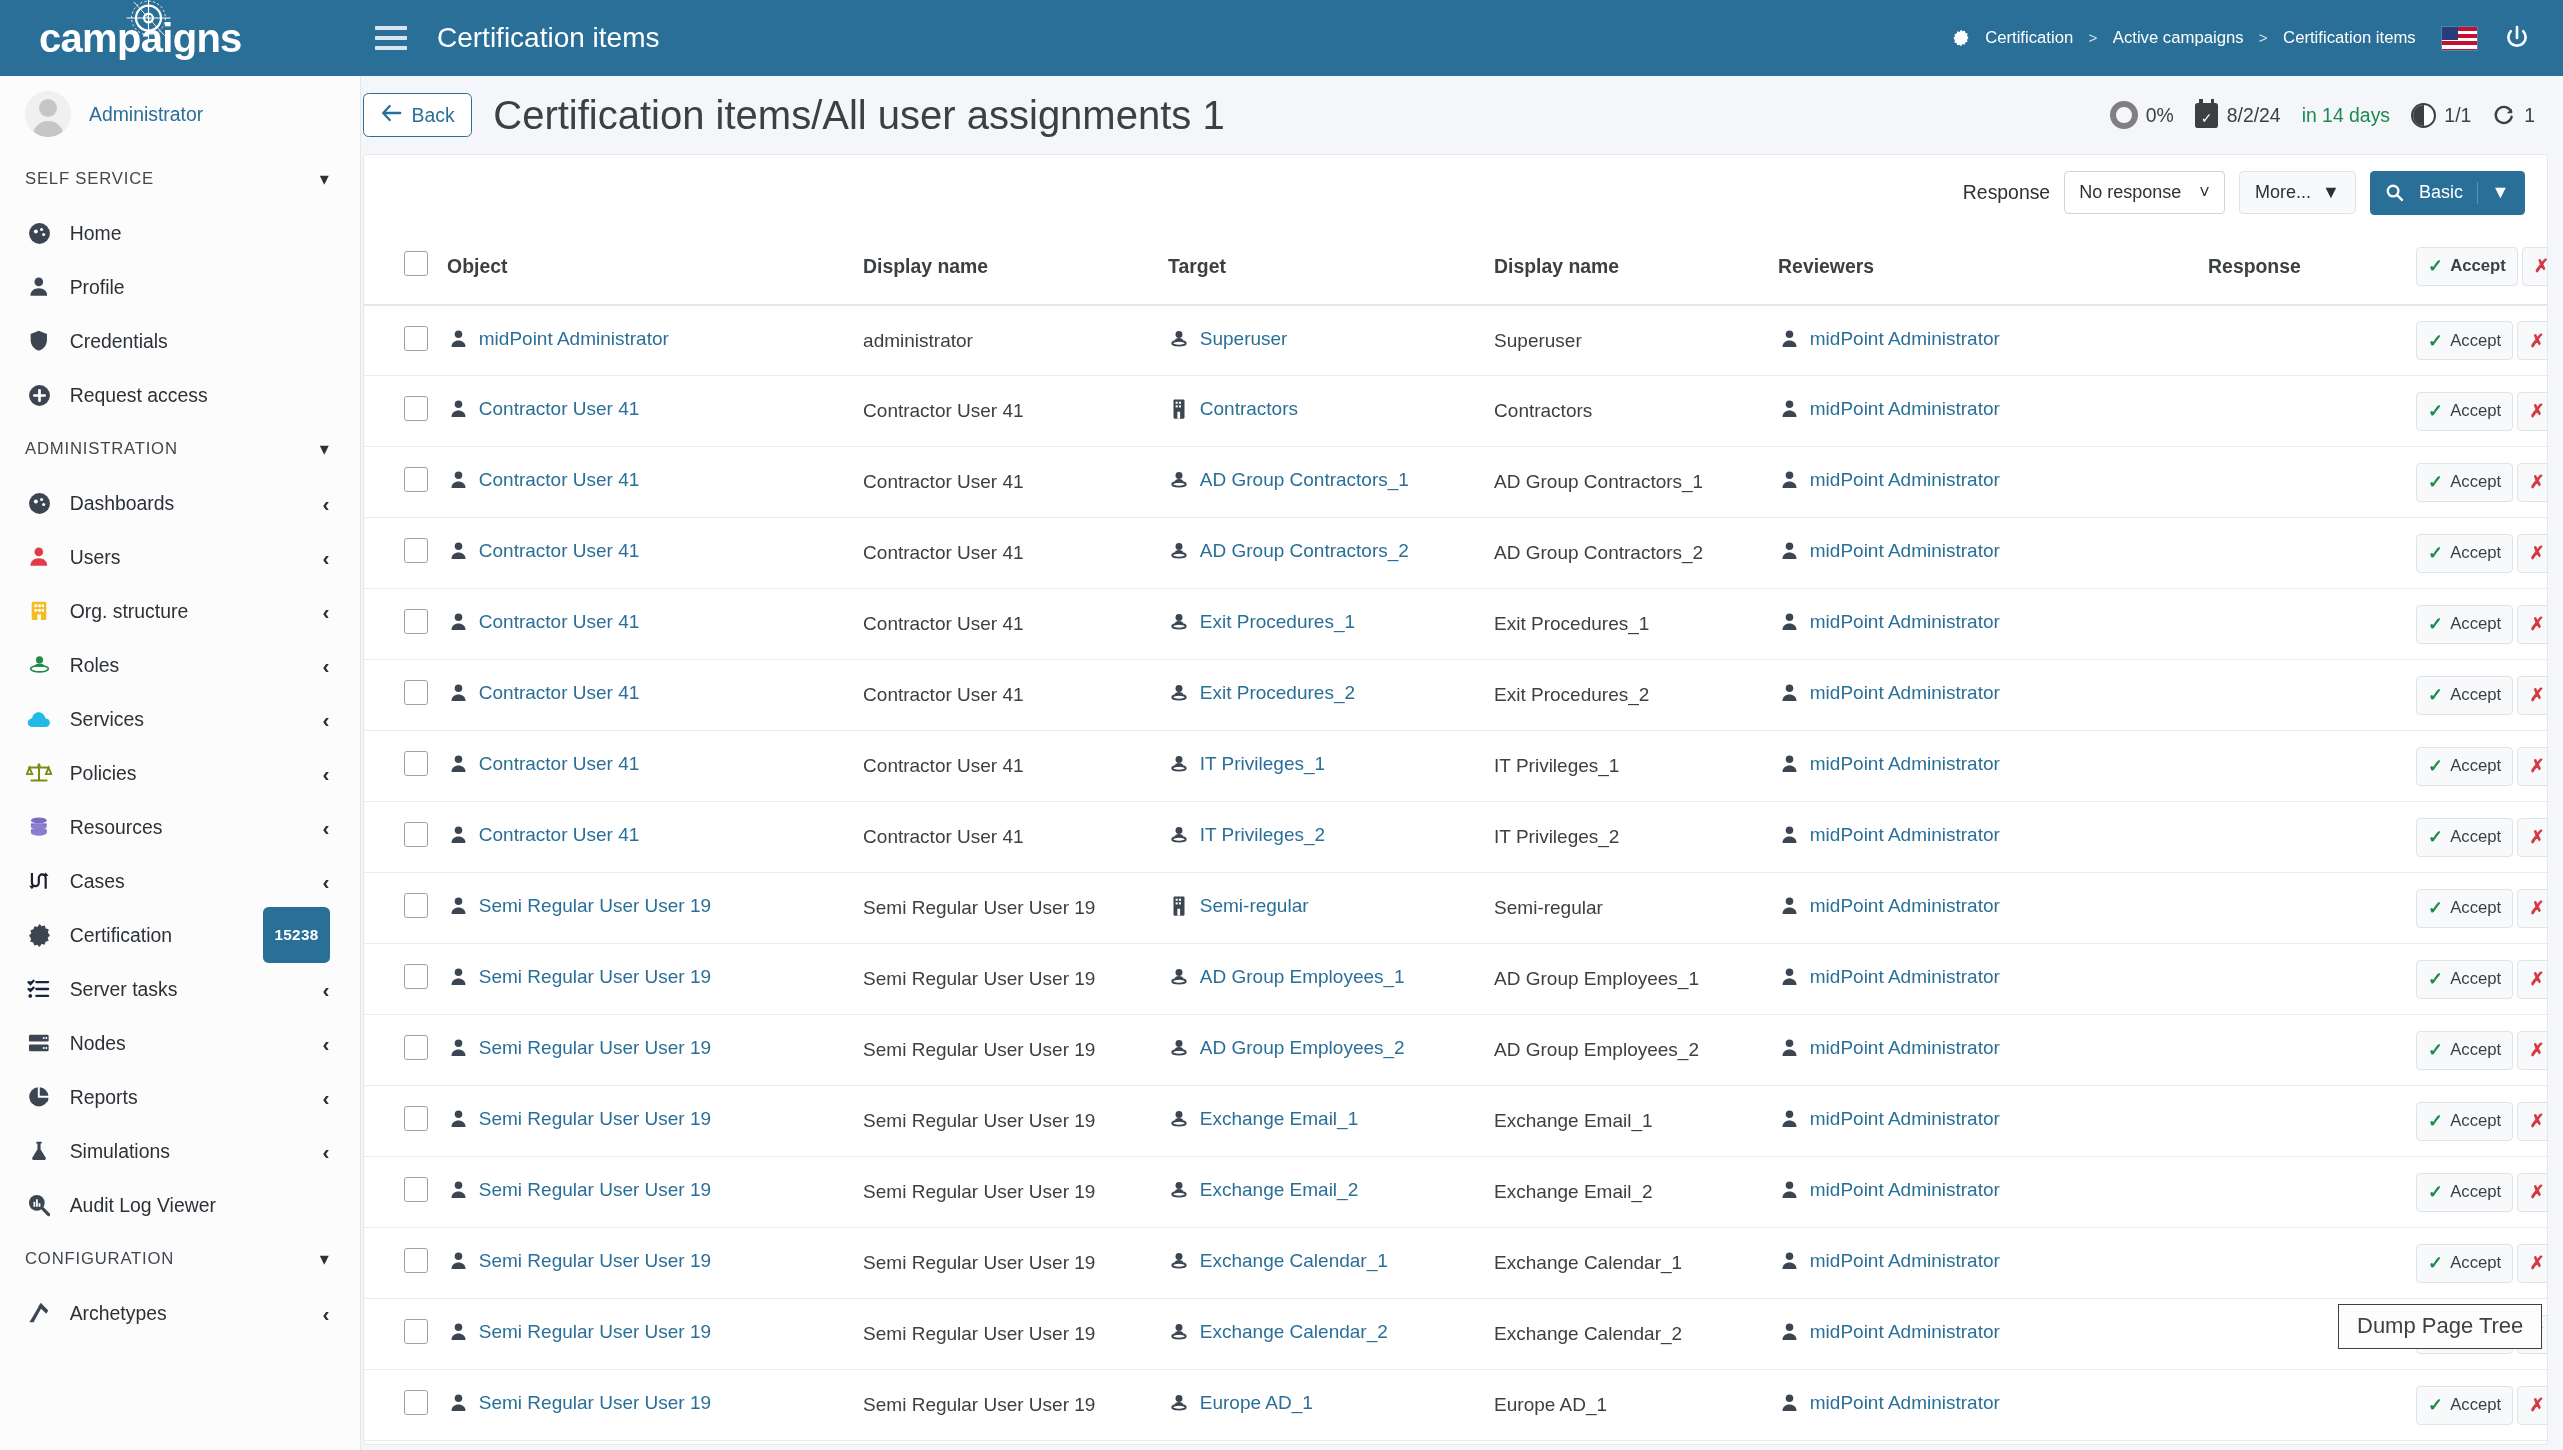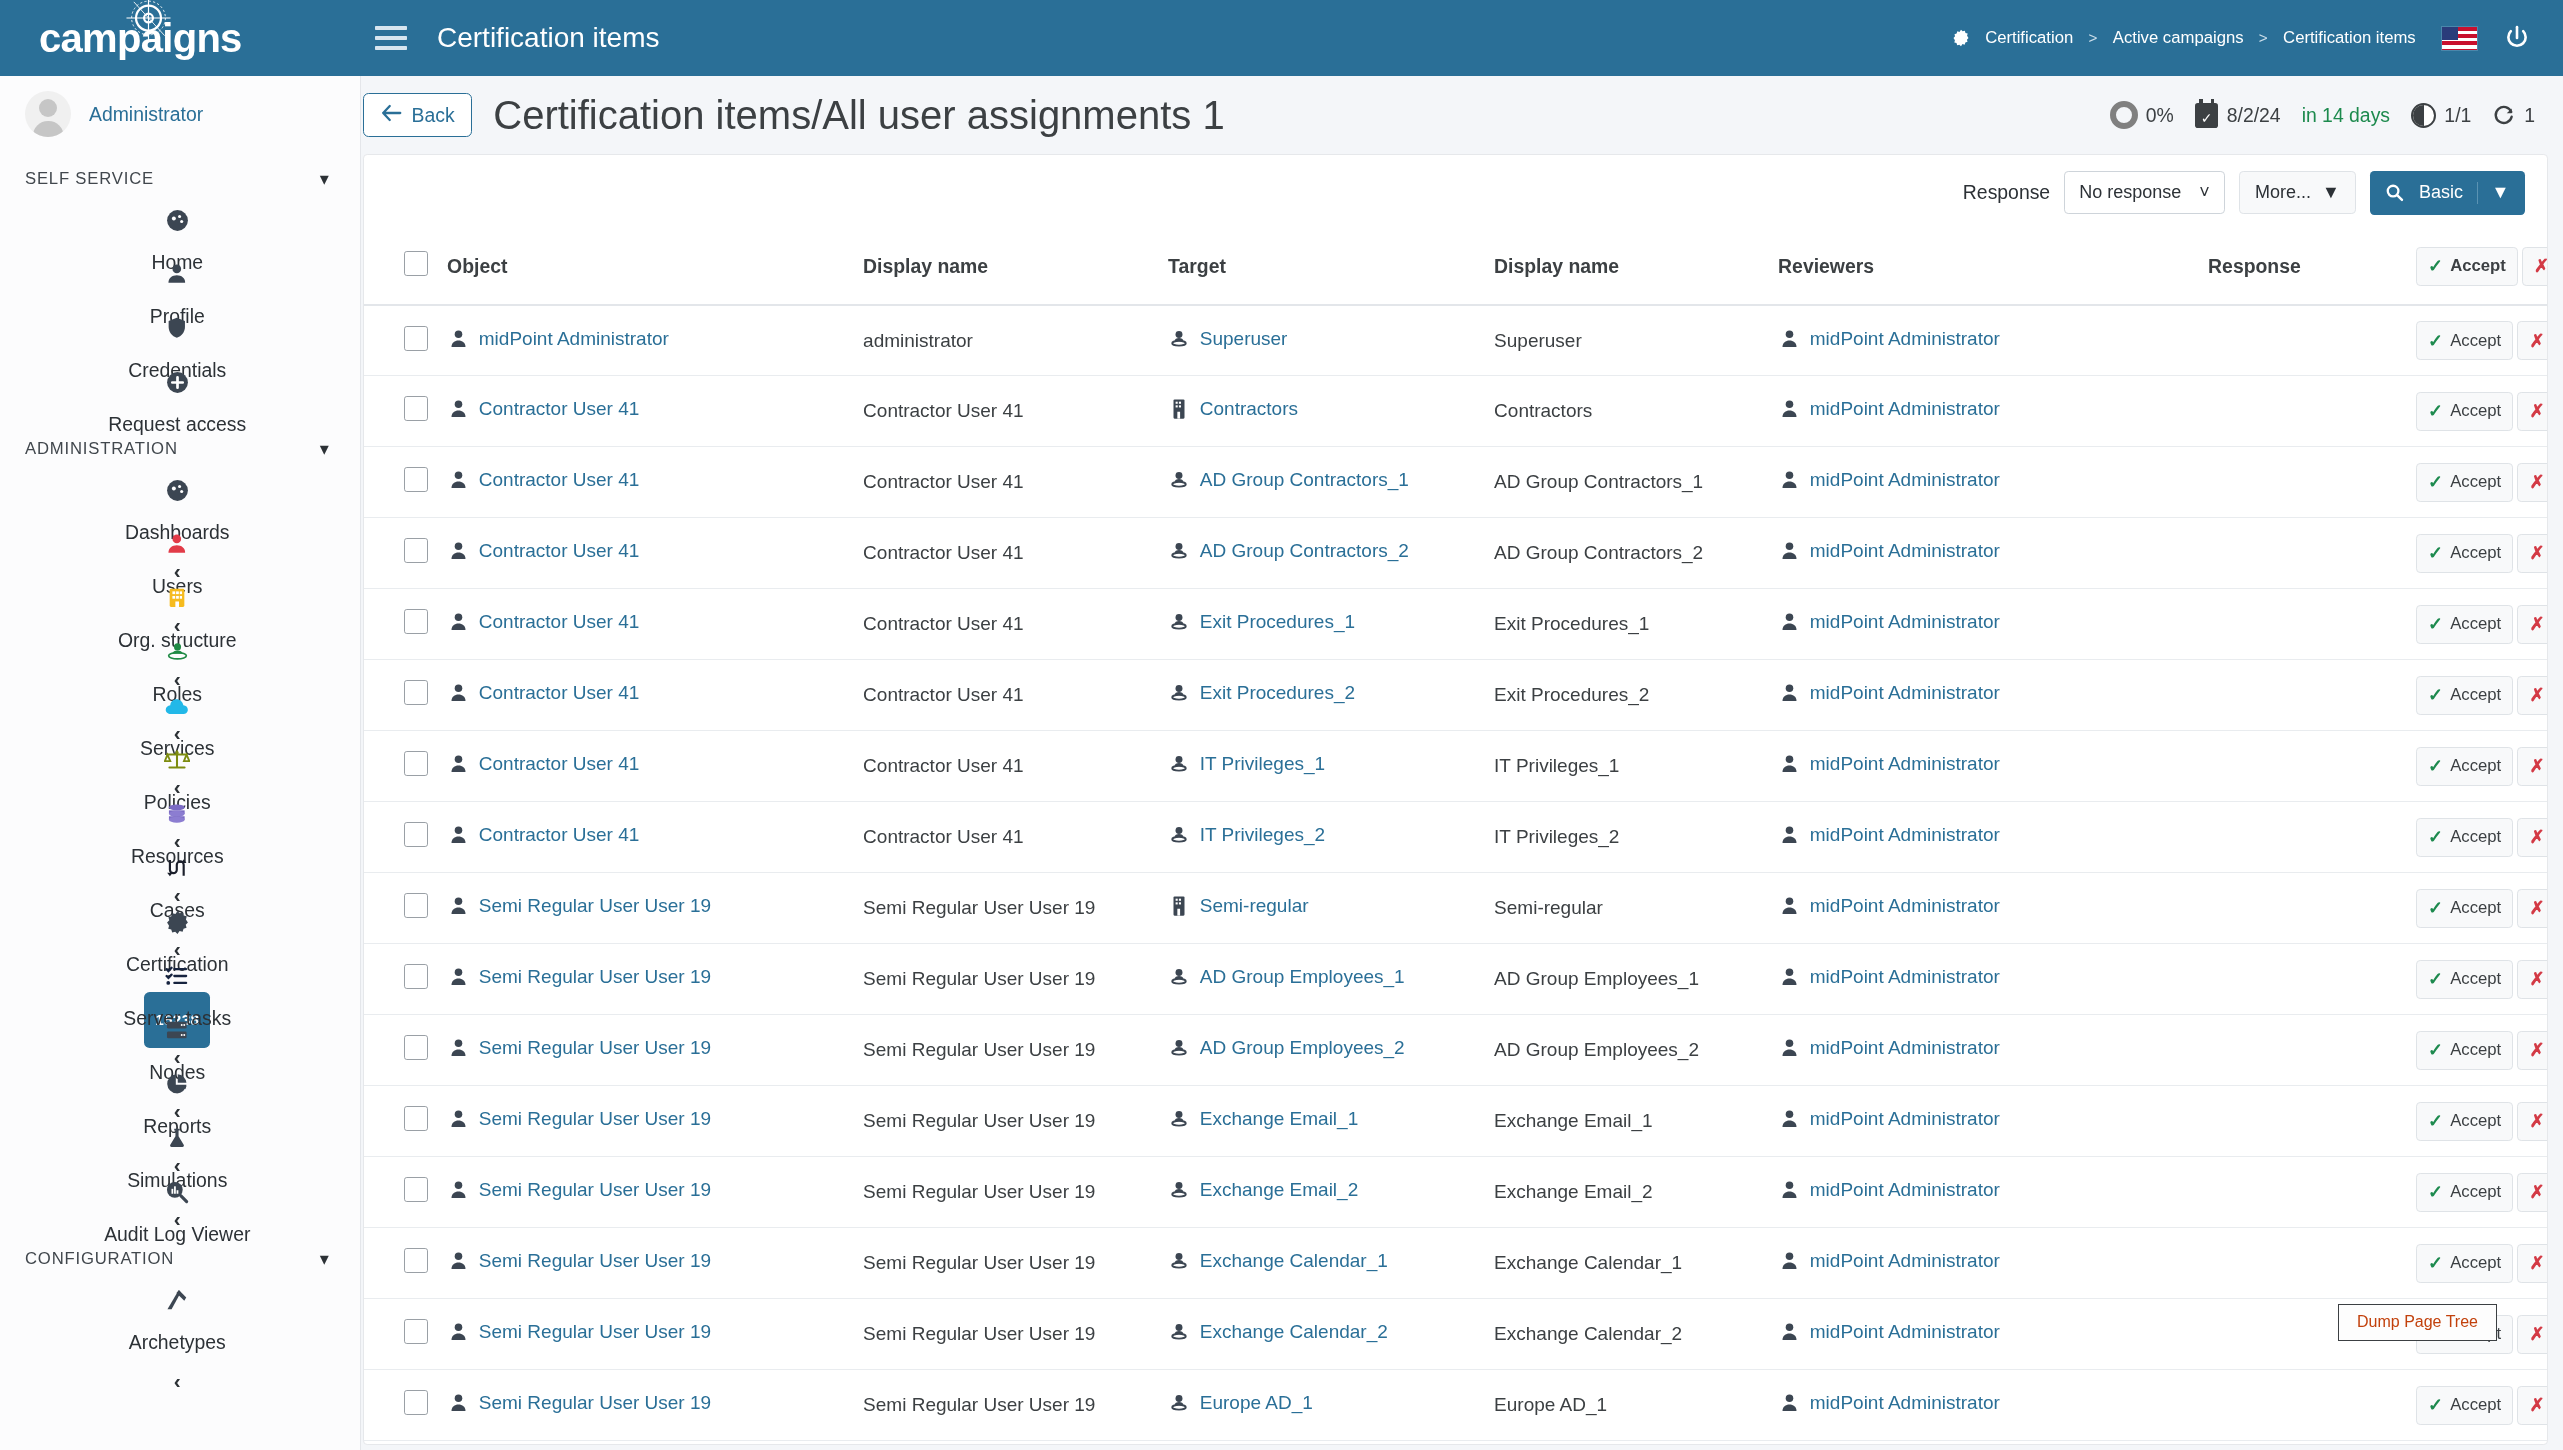--- a/index.html
+++ b/index.html
@@ -66,21 +66,21 @@
 
   .nav-section {
     display:flex; align-items:center; justify-content:space-between;
     padding: 0 30.5px 0 25px; height: 54px;
     color: #41474d; font-size: 16.7px; letter-spacing: 0.8px;
     cursor: pointer;
   }
   .nav-item {
     display:flex; align-items:center; height: 54px;
     padding: 0 30.5px 0 25px; gap: 16.7px; cursor:pointer;
-    color: #2c3136; font-size: 19.4px; flex-direction: column;
+    color: #2c3136; font-size: 19.4px;
   }
   .nav-item .ico { width: 28px; height: 28px; display:flex; align-items:center; justify-content:center; flex:0 0 28px;}
   .nav-item .lbl { flex: 1 1 auto; }
   .chev-left { color:#2c3136; font-size: 21px; font-weight: 600; line-height:1; }
   .chev-down { color:#2c3136; font-size: 18px; line-height:1; }
   .badge {
     background: #2a6f97; color:#fff; font-size: 15.3px; font-weight:bold;
     border-radius: 5.6px; padding: 19px 11px; letter-spacing:0.3px;
   }
 
@@ -168,21 +168,21 @@
     border:0.7px solid #dfe3e7; background:#f8f9fa; border-radius:4.2px;
     font-size:16.7px; color:#3c4043; padding: 7.6px 11px; margin-right:4.2px;
     display:flex; align-items:center; gap:7px; white-space:nowrap; cursor:pointer;
   }
   .tick { color:#1d8a4e; font-size:18px; font-weight:bold; }
   .cross { color:#d33a45; font-size:18px; font-weight:bold; }
 
   #tooltip {
     position:absolute; left: 2338px; top: 1304px;
     background:#fdfdfd; border: 1.4px solid #3c4043;
-    color:#c2410c; font-size: 16px; padding: 8.3px 18px;
+    color:#404040; font-size: 22px; padding: 8.3px 18px;
     z-index: 50; white-space:nowrap;
   }
 </style>
 </head>
 <body>
 
 <div id="topbar">
   <div id="logo-block">
     <span id="logo-text">campaigns</span>
     <svg class="logo-gear" viewBox="0 0 64 64">

